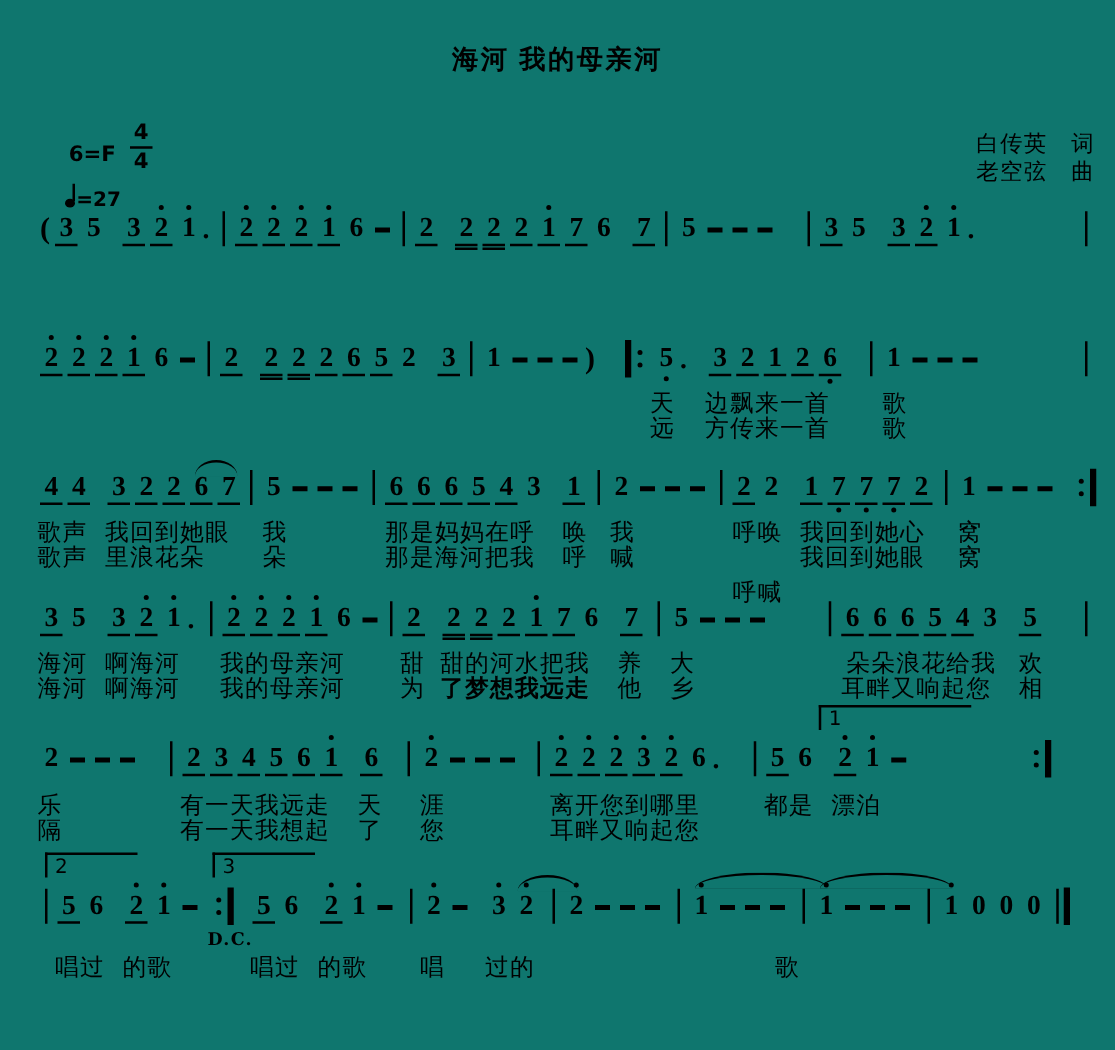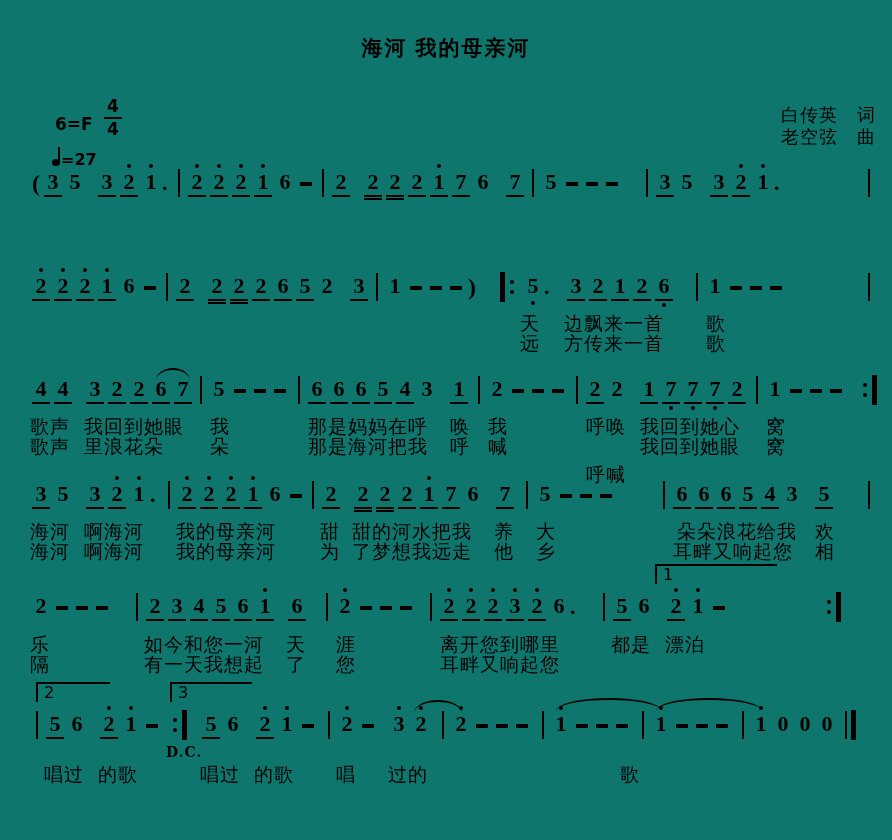--- a/index.html
+++ b/index.html
@@ -131,35 +131,35 @@
       <div class="lyr" style="left: 320px; top: 522px;">甜</div>
       <div class="lyr" style="left: 352px; top: 522px;">甜的河水把我</div>
       <div class="lyr" style="left: 494px; top: 522px;">养</div>
       <div class="lyr" style="left: 536px; top: 522px;">大</div>
       <div class="lyr" style="left: 677px; top: 522px;">朵朵浪花给我</div>
       <div class="lyr" style="left: 815px; top: 522px;">欢</div>
       <div class="lyr" style="left: 30px; top: 542px;">海河</div>
       <div class="lyr" style="left: 84px; top: 542px;">啊海河</div>
       <div class="lyr" style="left: 176px; top: 542px;">我的母亲河</div>
       <div class="lyr" style="left: 320px; top: 542px;">为</div>
-      <div class="lyr" style="left: 352px; top: 542px;">了梦想我远走</div>
+      <div class="lyr" style="left: 352px; top: 542px; font-weight: bold;">了梦想我远走</div>
       <div class="lyr" style="left: 494px; top: 542px;">他</div>
       <div class="lyr" style="left: 536px; top: 542px;">乡</div>
       <div class="lyr" style="left: 673px; top: 542px;">耳畔又响起您</div>
       <div class="lyr" style="left: 815px; top: 542px;">相</div>
       <div class="mline" style="top: 592px;">
         <span class="meas" style="left: 30px;"><span class="tk nt">2</span><span class="tk dash"><i class="dbar"></i></span><span class="tk dash"><i class="dbar"></i></span><span class="tk dash"><i class="dbar"></i></span></span>
         <span class="meas" style="left: 130px;"><span class="tk barw"><i class="bln"></i></span><span class="tk nt">2<i class="ul" style="top: 27px;"></i></span><span class="tk nt">3<i class="ul" style="top: 27px;"></i></span><span class="tk nt">4<i class="ul" style="top: 27px;"></i></span><span class="tk nt">5<i class="ul" style="top: 27px;"></i></span><span class="tk nt">6<i class="ul" style="top: 27px;"></i></span><span class="tk nt">1<i class="hd"></i><i class="ul" style="top: 27px;"></i></span><span class="tk sp"></span><span class="tk nt">6<i class="ul" style="top: 27px;"></i></span></span>
         <span class="meas" style="left: 320px;"><span class="tk barw"><i class="bln"></i></span><span class="tk nt">2<i class="hd"></i></span><span class="tk dash"><i class="dbar"></i></span><span class="tk dash"><i class="dbar"></i></span><span class="tk dash"><i class="dbar"></i></span></span>
         <span class="meas" style="left: 424px;"><span class="tk barw"><i class="bln"></i></span><span class="tk nt">2<i class="hd"></i><i class="ul" style="top: 27px;"></i></span><span class="tk nt">2<i class="hd"></i><i class="ul" style="top: 27px;"></i></span><span class="tk nt">2<i class="hd"></i><i class="ul" style="top: 27px;"></i></span><span class="tk nt">3<i class="hd"></i><i class="ul" style="top: 27px;"></i></span><span class="tk nt">2<i class="hd"></i><i class="ul" style="top: 27px;"></i></span><span class="tk nt">6</span><span class="tk aug">.</span></span>
         <span class="meas" style="left: 597px;"><span class="tk barw"><i class="bln"></i></span><span class="tk nt">5<i class="ul" style="top: 27px;"></i></span><span class="tk nt">6</span><span class="tk sp"></span><span class="tk nt">2<i class="hd"></i><i class="ul" style="top: 27px;"></i></span><span class="tk nt">1<i class="hd"></i></span><span class="tk dash"><i class="dbar"></i></span></span>
         <span class="meas" style="left: 820px;"><span class="tk rw"><i class="rdt" style="left:7px;top:8px"></i><i class="rdt" style="left:7px;top:18px"></i><i class="thk" style="left:16px"></i></span></span>
       </div>
       <div class="lyr" style="left: 30px; top: 635px;">乐</div>
-      <div class="lyr" style="left: 144px; top: 635px;">如今和您一河</div>
+      <div class="lyr" style="left: 144px; top: 635px;">有一天我远走</div>
       <div class="lyr" style="left: 286px; top: 635px;">天</div>
       <div class="lyr" style="left: 336px; top: 635px;">涯</div>
       <div class="lyr" style="left: 440px; top: 635px;">离开您到哪里</div>
       <div class="lyr" style="left: 611px; top: 635px;">都是</div>
       <div class="lyr" style="left: 665px; top: 635px;">漂泊</div>
       <div class="lyr" style="left: 30px; top: 655px;">隔</div>
       <div class="lyr" style="left: 144px; top: 655px;">有一天我想起</div>
       <div class="lyr" style="left: 286px; top: 655px;">了</div>
       <div class="lyr" style="left: 336px; top: 655px;">您</div>
       <div class="lyr" style="left: 440px; top: 655px;">耳畔又响起您</div>

